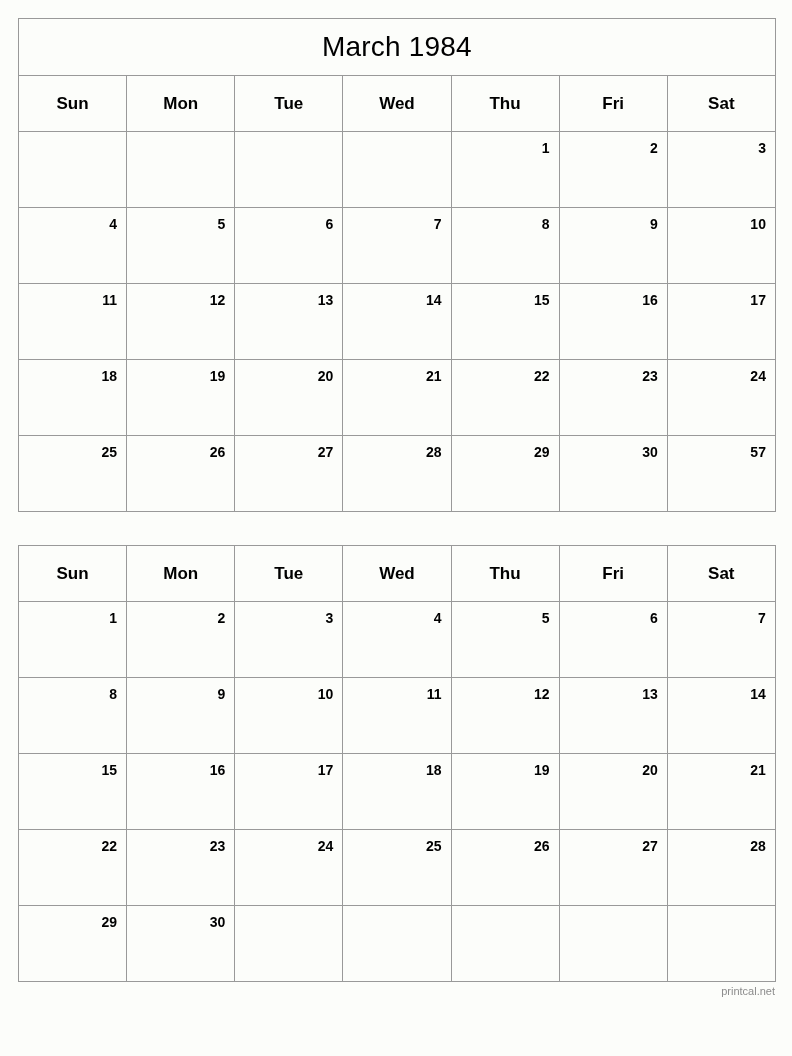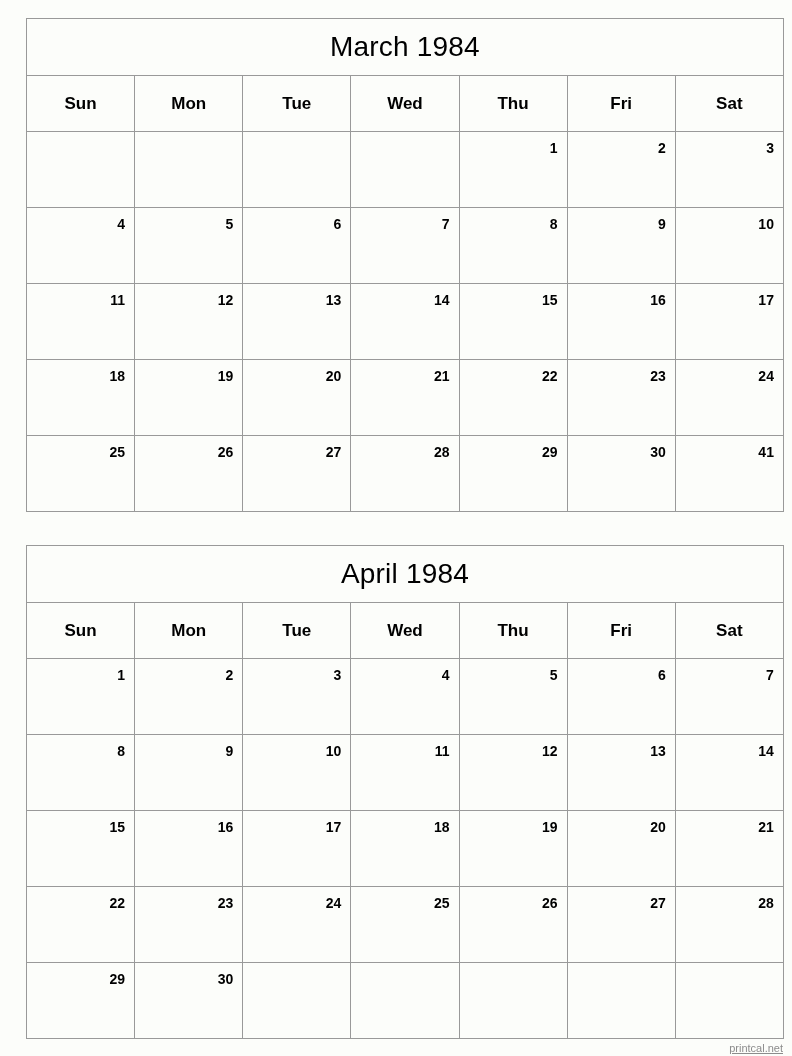--- a/index.html
+++ b/index.html
@@ -14,21 +14,20 @@
     font-family: "Liberation Sans", sans-serif;
     color: #000;
     -webkit-font-smoothing: antialiased;
   }
   .page {
     position: relative;
     width: 724px;
     height: 1056px;
     box-sizing: border-box;
     padding: 18px 13px 0 18px;
-    margin-left: 8px;
   }
   .cal {
     width: 757px;
     border-collapse: collapse;
     table-layout: fixed;
     background: #fcfdfa;
   }
   .cal + .cal {
     margin-top: 33px;
   }
@@ -76,21 +75,20 @@
     visibility: hidden;
   }
   .footer {
     width: 757px;
     text-align: right;
     font-size: 11px;
     color: #8c8c8c;
     font-weight: 400;
     padding-top: 3px;
     line-height: 1.2;
-    text-decoration: underline;
   }
 </style>
 </head>
 <body>
 
 <div class="page">
   <div id="calendars-root">
       <table class="cal">
         <colgroup>
           <col>
@@ -219,39 +217,36 @@
             <td class="day-cell">
               <span class="day-num">28</span>
             </td>
             <td class="day-cell">
               <span class="day-num">29</span>
             </td>
             <td class="day-cell">
               <span class="day-num">30</span>
             </td>
             <td class="day-cell">
-              <span class="day-num">41</span>
+              <span class="day-num">57</span>
             </td>
           </tr>
         </tbody>
       </table>
       <table class="cal">
         <colgroup>
           <col>
           <col>
           <col>
           <col>
           <col>
           <col>
           <col>
         </colgroup>
         <tbody>
-          <tr>
-            <td class="title-cell" colspan="7">April 1984</td>
-          </tr>
           <tr>
             <th class="dow-cell">Sun</th>
             <th class="dow-cell">Mon</th>
             <th class="dow-cell">Tue</th>
             <th class="dow-cell">Wed</th>
             <th class="dow-cell">Thu</th>
             <th class="dow-cell">Fri</th>
             <th class="dow-cell">Sat</th>
           </tr>
           <tr>

